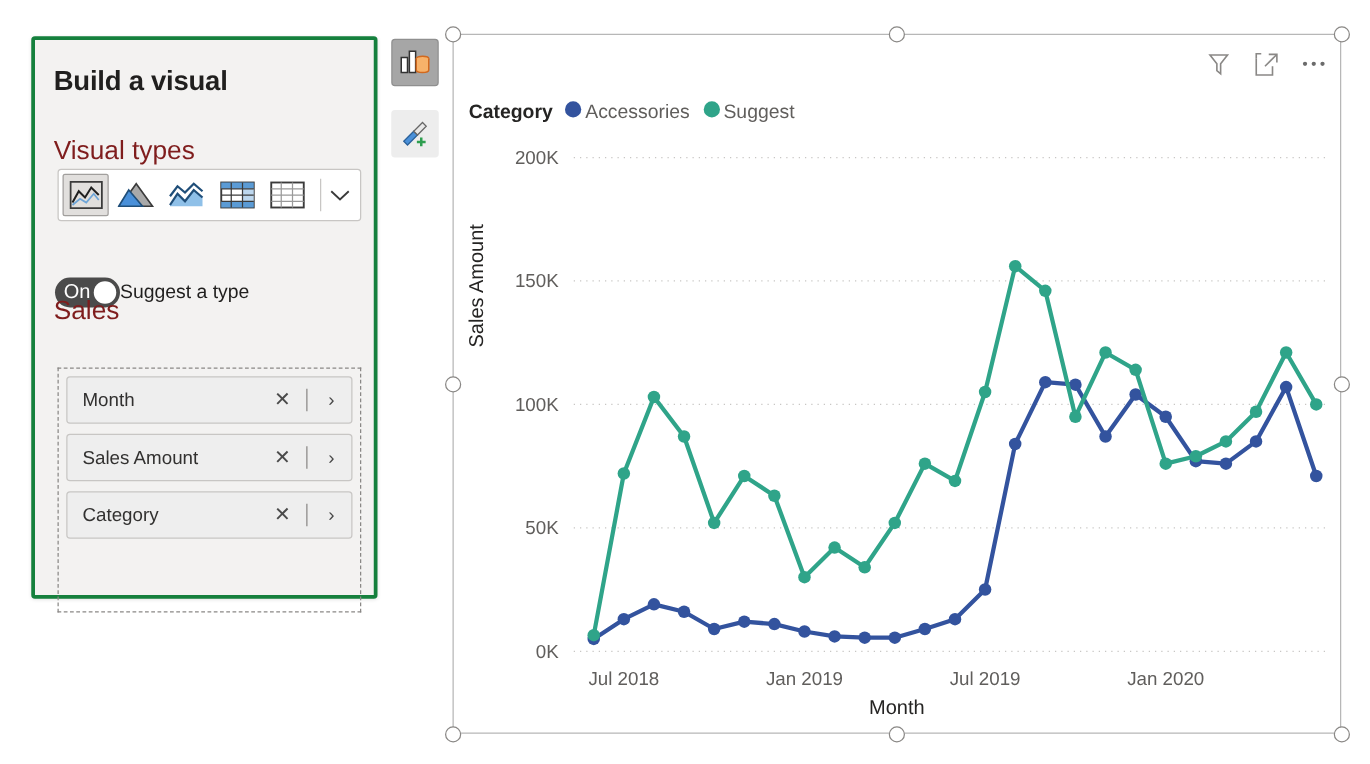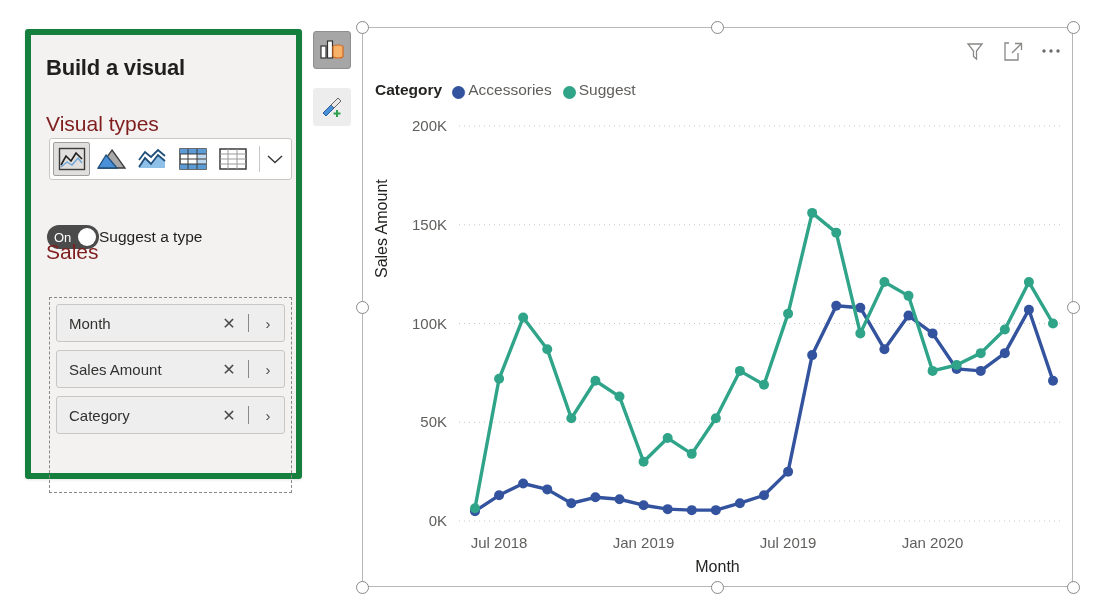--- a/index.html
+++ b/index.html
@@ -17,21 +17,21 @@
   }
 
   
   .build-panel {
     position: absolute;
     left: 25px;
     top: 29px;
     width: 277px;
     height: 450px;
     background: #f3f2f1;
-    border: 6px solid #15803d;
+    border: 3px solid #15803d;
     border-radius: 3px;
     box-shadow: 0 1px 3px rgba(0,0,0,0.10);
     box-sizing: border-box;
   }
   .build-title {
     position: absolute;
     left: 15px;
     top: 20px;
     font-size: 22px;
     font-weight: bold;
@@ -103,21 +103,21 @@
     height: 24px;
     border-radius: 12px;
     background: #4b4b4b;
     position: relative;
     display: flex;
     align-items: center;
     cursor: pointer;
   }
   .toggle-pill .ton {
     color: #ffffff;
-    font-size: 13px;
+    font-size: 16px;
     margin-left: 7px;
     font-weight: normal;
   }
   .toggle-knob {
     position: absolute;
     right: 3px;
     width: 18px;
     height: 18px;
     border-radius: 50%;
     background: #ffffff;
@@ -258,21 +258,21 @@
     align-items: center;
   }
   .legend-title {
     font-size: 15.5px;
     font-weight: bold;
     color: #252423;
     margin-right: 10px;
   }
   .legend-item {
     display: flex;
-    align-items: flex-end;
+    align-items: flex-start;
     margin-right: 11px;
     cursor: pointer;
   }
   .legend-dot {
     width: 13px;
     height: 13px;
     border-radius: 50%;
     margin-right: 3px;
   }
   .legend-label {

